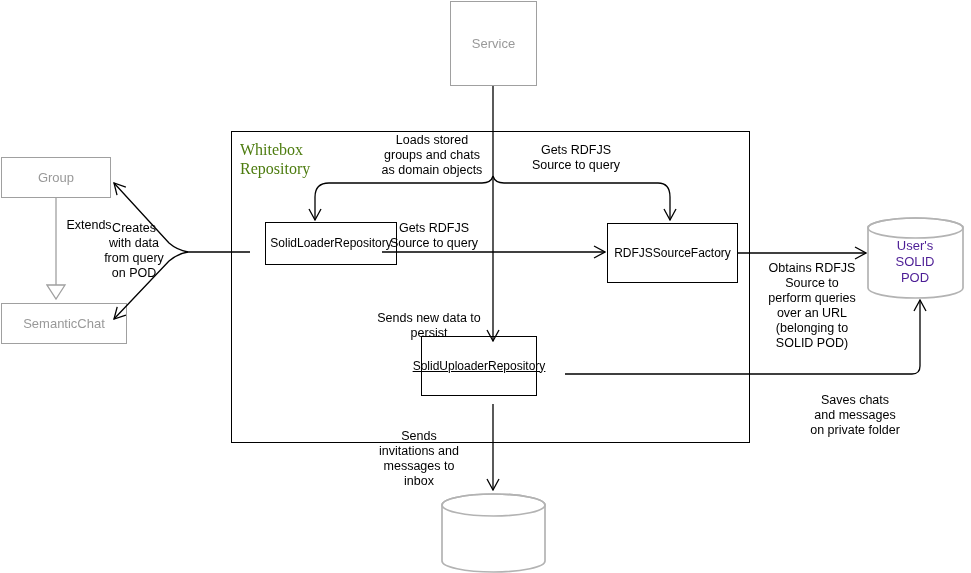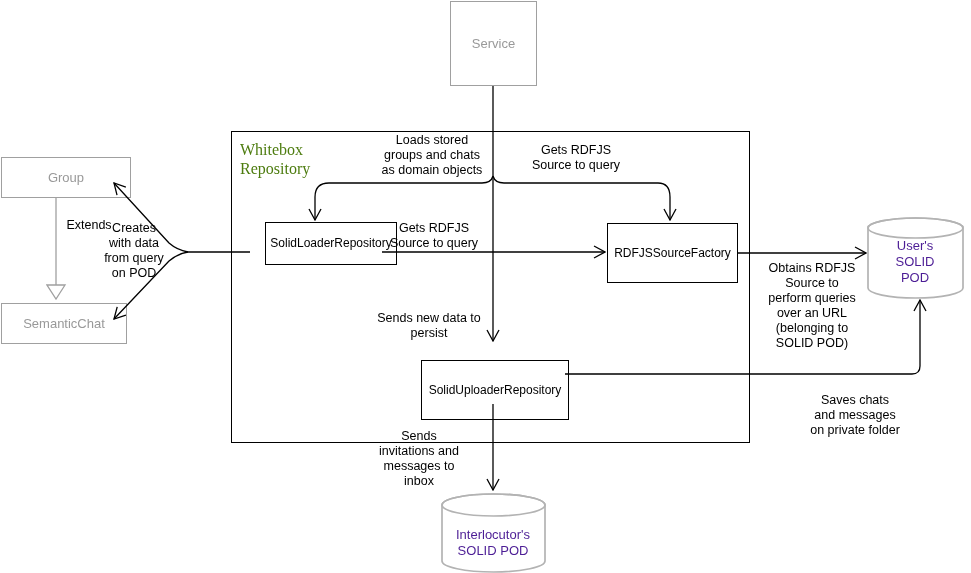--- a/index.html
+++ b/index.html
@@ -43,37 +43,37 @@
 <body>
 
 <div id="canvas">
 
   <div class="container-box" style="left:231px; top:131px; width:519px; height:312px;"></div>
 
   <div class="box gray" style="left:450px; top:1px; width:87px; height:85px;">
     <span>Service</span>
   </div>
 
-  <div class="box gray" style="left:1px; top:157px; width:130px; height:41px;">
+  <div class="box gray" style="left:1px; top:157px; width:110px; height:41px;">
     <span>Group</span>
   </div>
 
   <div class="box gray" style="left:1px; top:303px; width:126px; height:41px;">
     <span>SemanticChat</span>
   </div>
 
   <div class="box black" style="left:265px; top:222px; width:132px; height:43px;">
     <span>SolidLoaderRepository</span>
   </div>
 
   <div class="box black" style="left:607px; top:223px; width:131px; height:60px;">
     <span>RDFJSSourceFactory</span>
   </div>
 
-  <div class="box black" style="left:421px; top:360px; width:148px; height:60px;">
+  <div class="box black" style="left:421px; top:336px; width:116px; height:60px;text-decoration:underline;">
     <span>SolidUploaderRepository</span>
   </div>
 
   <svg class="wires" width="971" height="573" viewBox="0 0 971 573">
     <defs>
       <marker id="arrowOpen" viewBox="0 0 13 14" refX="12" refY="7" markerWidth="13" markerHeight="14" orient="auto-start-reverse" markerUnits="userSpaceOnUse">
         <path d="M1,1 L12,7 L1,13" fill="none" stroke="#000" stroke-width="1.3"></path>
       </marker>
       <marker id="triangleHollow" viewBox="0 0 16 21" refX="15" refY="10.5" markerWidth="16" markerHeight="21" orient="auto" markerUnits="userSpaceOnUse">
         <path d="M1,1.5 L15,10.5 L1,19.5 Z" fill="#fff" stroke="#a0a0a0" stroke-width="1.3"></path>
@@ -151,17 +151,15 @@
 
     <div class="lbl" style="left:419px; top:429px;">Sends
 invitations and
 messages to
 inbox</div>
 
     <div class="cyl-lbl" style="left:915px; top:238px;">User's
 SOLID
 POD</div>
 
-    <div class="cyl-lbl" style="left:493px; top:527px;">Interlocutor's
-SOLID POD</div>
 
   </div>
 </div>
 
 </body></html>

